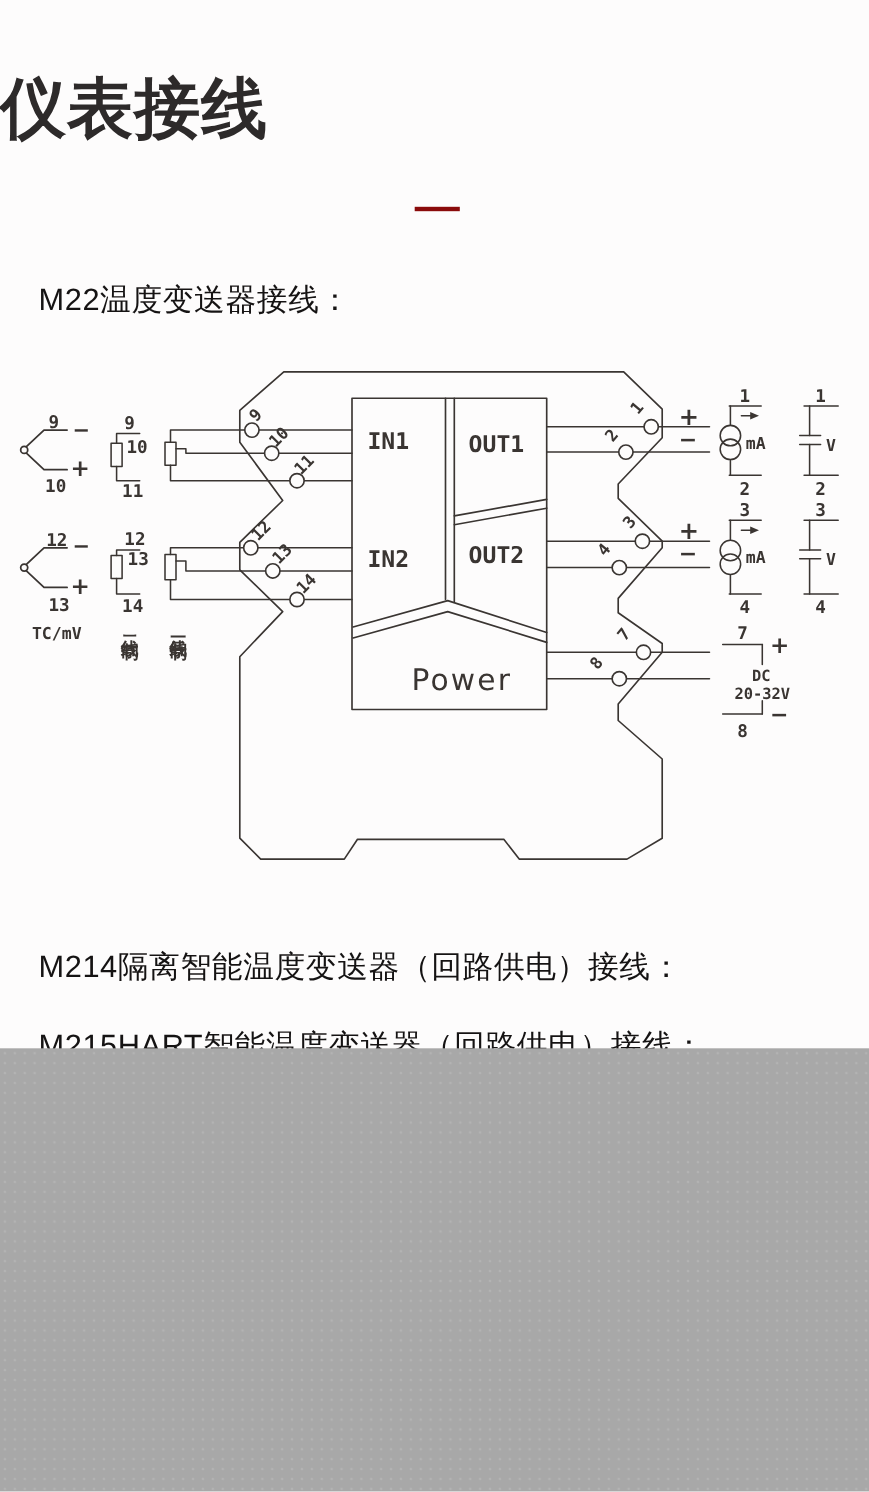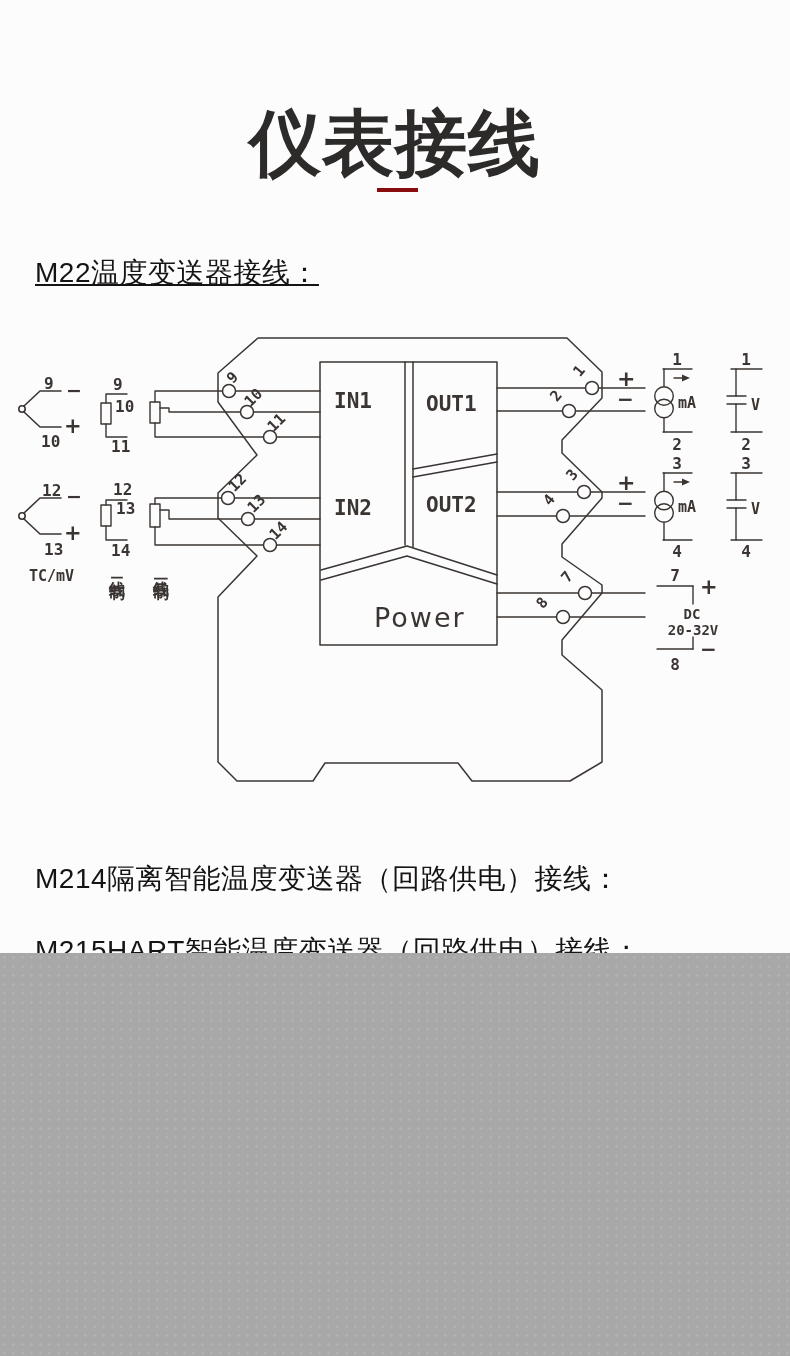--- a/index.html
+++ b/index.html
@@ -3,32 +3,32 @@
 <meta charset="utf-8">
 <style>
   html,body{margin:0;padding:0;background:#e8e8e8;}
   #page{
     position:relative;width:790px;height:1356px;margin:0 auto;
     background:#fdfcfc;overflow:hidden;
     font-family:"Liberation Sans",sans-serif;color:#1c1a1a;
   }
   .title{
     position:absolute;left:0;top:44px;width:790px;height:110px;
-    line-height:110px;text-align:center;
-    font-size:72px;font-weight:800;letter-spacing:1px;color:#2d2a2a;margin-top:44px;
+    line-height:110px;
+    font-size:60px;font-weight:800;letter-spacing:1px;color:#2d2a2a;
   }
   .divider{
     position:absolute;left:377px;top:188px;width:41px;height:4px;
     background:#8a0b0b;
   }
   .heading{
     position:absolute;left:35px;font-size:28px;font-weight:500;
     color:#151313;white-space:nowrap;letter-spacing:0.5px;
   }
-  #h-m22{top:254px;text-decoration:underline;}
+  #h-m22{top:254px;}
   #h-m213{top:850px;}
   #h-m214{top:860px;}
   #h-m215{top:932px;}
   .vlabel{
     position:absolute;writing-mode:vertical-rl;text-orientation:upright;
     font-size:16px;font-weight:700;color:#3a3532;letter-spacing:3px;
     font-family:"Liberation Sans",sans-serif;
   }
   #vl-2wire{left:106px;top:565px;}
   #vl-3wire{left:150px;top:565px;}

